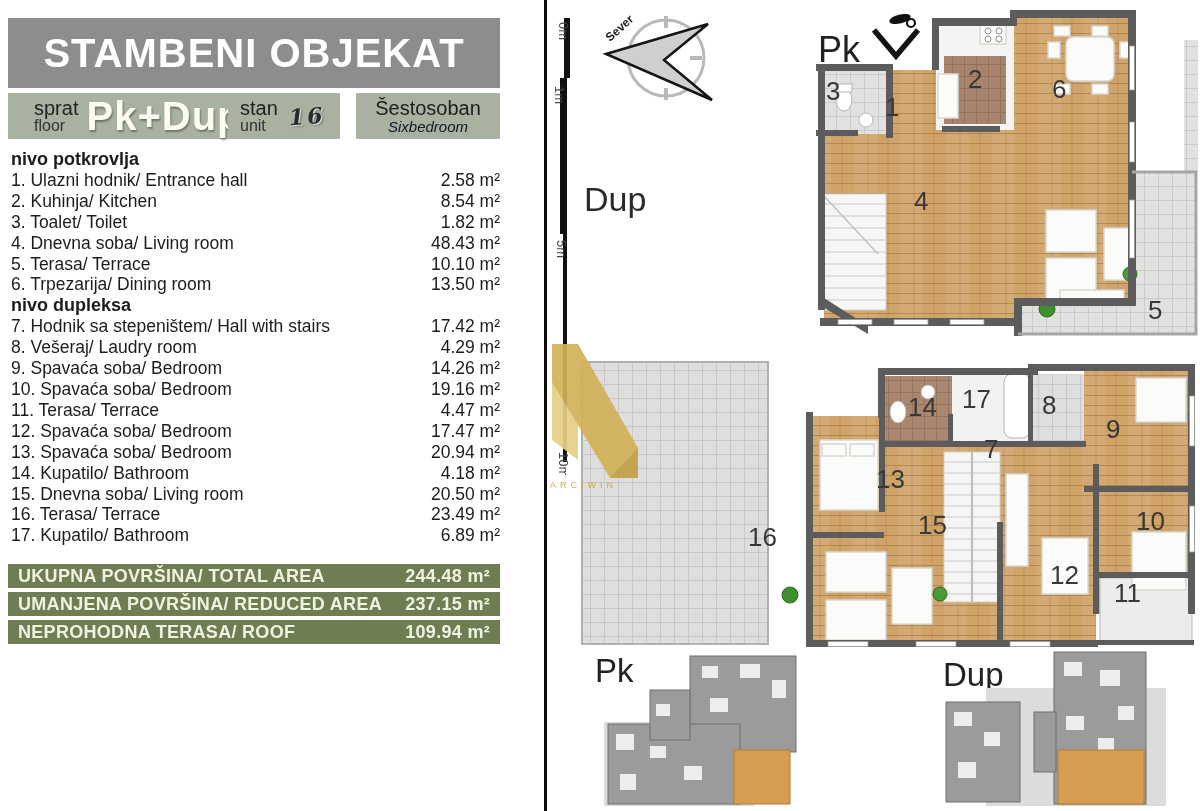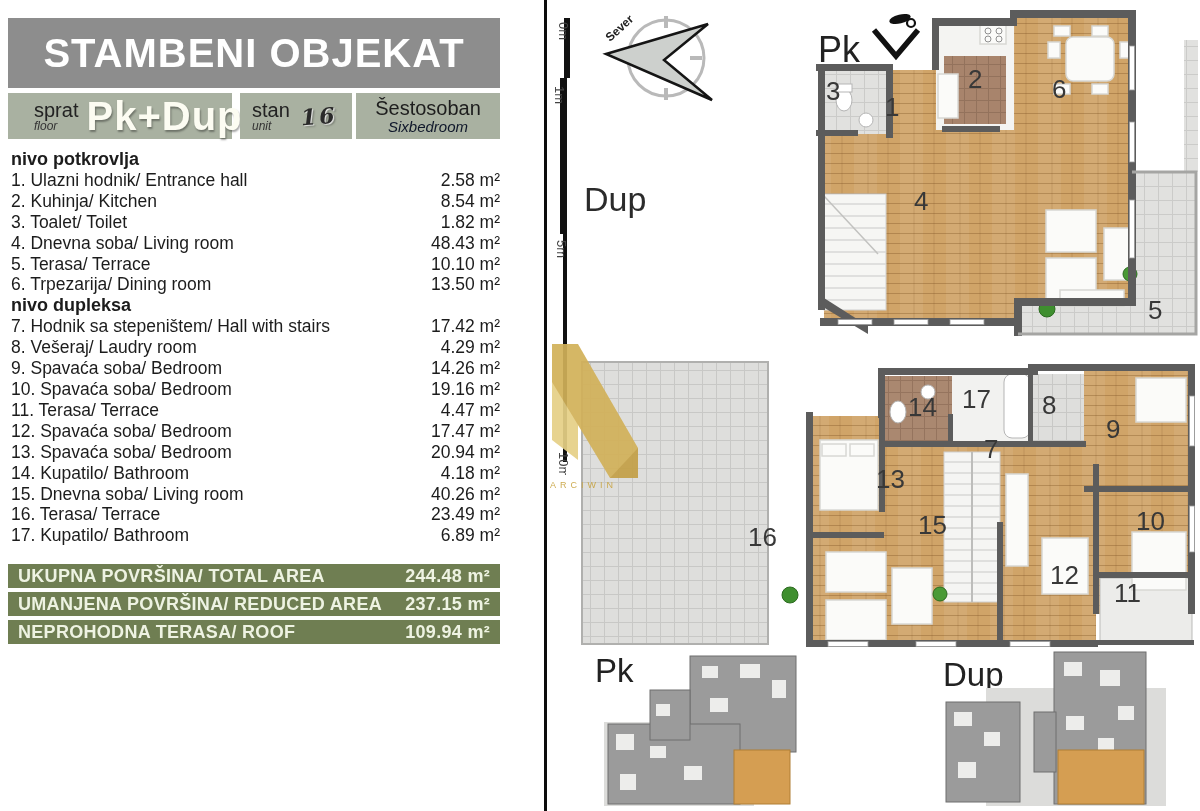--- a/index.html
+++ b/index.html
@@ -5,25 +5,25 @@
   html,body{margin:0;padding:0;background:#fff;}
   #page{position:relative;width:1200px;height:811px;background:#fff;overflow:hidden;
         font-family:"Liberation Sans",sans-serif;color:#1c1c1c;}
   
   .hdr{position:absolute;left:8px;top:18px;width:492px;height:70px;background:#8d8d8d;
        display:flex;align-items:center;justify-content:center;color:#fff;
        font-size:40px;font-weight:bold;letter-spacing:1px;}
   .inforow{position:absolute;left:8px;top:93px;height:46px;width:492px;}
   .ibox{position:absolute;top:0;height:46px;background:#a9b1a1;display:flex;align-items:center;}
   .ibox.b1{left:0;width:224px;}
-  .ibox.b2{left:232px;width:112px;}
+  .ibox.b2{left:220px;width:112px;}
   .ibox.b3{left:348px;width:144px;flex-direction:column;justify-content:center;}
   .lblcol{display:flex;flex-direction:column;line-height:1.0;margin-left:26px;}
   .lbl-sr{font-weight:normal;font-size:20px;color:#222;}
-  .lbl-en{font-style:italic;font-size:12px;color:#333;}
+  .lbl-en{font-size:16px;color:#333;}
   .bigval{font-size:40px;font-weight:bold;color:#fcfcf2;margin-left:8px;
           text-shadow:1px 2px 2px rgba(0,0,0,.35);letter-spacing:1px;}
   .unitnum{margin-left:auto;margin-right:14px;font-family:"DejaVu Serif",serif;
            font-style:italic;font-weight:bold;font-size:22px;color:#2a2a2a;
            text-shadow:1px 1px 1px rgba(255,255,255,.8),2px 2px 2px rgba(0,0,0,.35);
            transform:rotate(-4deg);letter-spacing:3px;}
   .b3 .t1{font-weight:normal;font-size:20px;color:#1d1d1d;line-height:1.05;}
   .b3 .t2{font-style:italic;font-size:15px;color:#0f172a;line-height:1.05;}
   .roomlist{position:absolute;left:11px;top:149px;width:489px;font-size:17.5px;line-height:20.9px;}
   .sect-h{font-weight:bold;font-size:18px;}
@@ -125,21 +125,21 @@
     <div class="rrow">
         <span class="a">13. Spavaća soba/ Bedroom</span>
         <span class="v">20.94 m²</span>
       </div>
     <div class="rrow">
         <span class="a">14. Kupatilo/ Bathroom</span>
         <span class="v">4.18 m²</span>
       </div>
     <div class="rrow">
         <span class="a">15. Dnevna soba/ Living room</span>
-        <span class="v">40.26 m²</span>
+        <span class="v">20.50 m²</span>
       </div>
     <div class="rrow">
         <span class="a">16. Terasa/ Terrace</span>
         <span class="v">23.49 m²</span>
       </div>
     <div class="rrow">
         <span class="a">17. Kupatilo/ Bathroom</span>
         <span class="v">6.89 m²</span>
       </div>
   </div>

